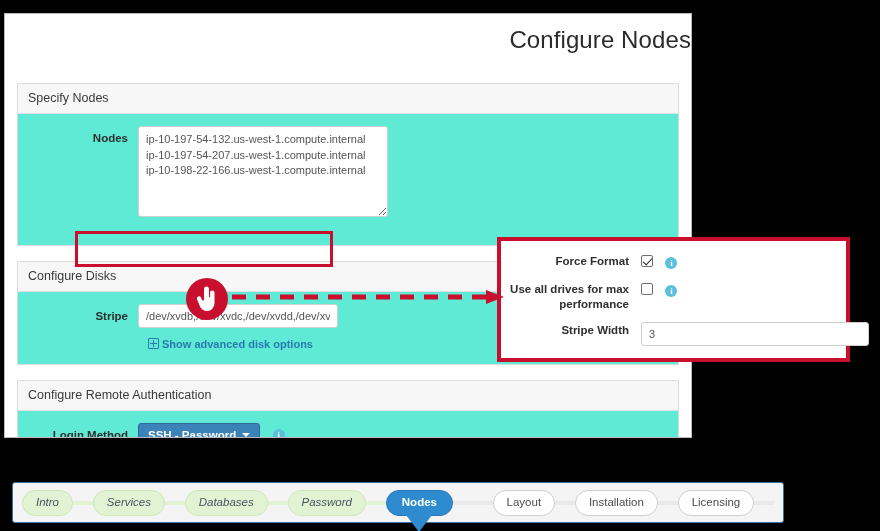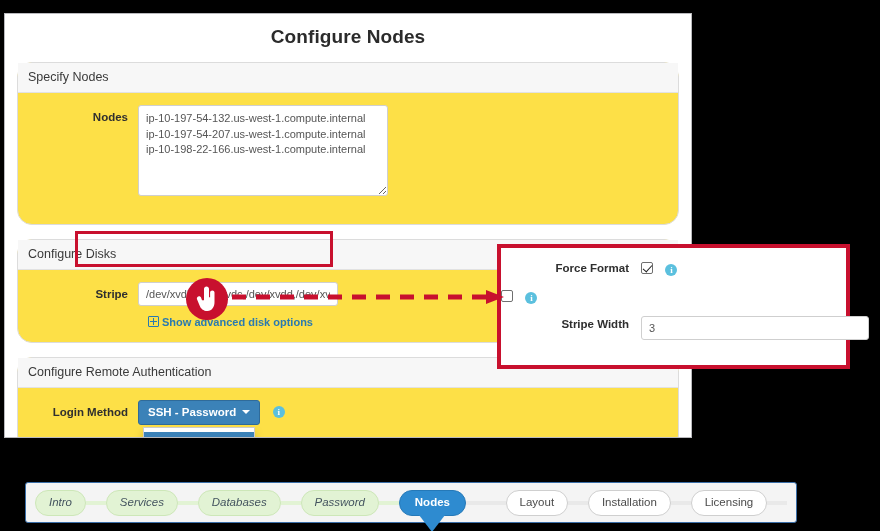--- a/index.html
+++ b/index.html
@@ -23,34 +23,34 @@
     top: 13px;
     width: 688px;
     height: 425px;
     background: #ffffff;
     border: 1px solid #b9b9bd;
     box-sizing: border-box;
     overflow: hidden;
   }
 
   .page-title {
-    text-align: center;
-    font-size: 19px;
+    text-align: right;
+    font-size: 24px;
     color: #2b2b2b;
-    font-weight: 700;
+    font-weight: 400;
     padding: 12px 0 14px 0;
     letter-spacing: 0.1px;
   }
 
   
   .section {
-    margin: 0 12px 14px 12px;
+    margin: 15px 12px 14px 12px;
     border: 1px solid #dcdcdc;
-    border-radius: 15px;
-    background: #fde047;
+    border-radius: 1px;
+    background: #5eead4;
     box-sizing: border-box;
   }
   .section-header {
     background: #f7f7f7;
     border-bottom: 1px solid #e2e2e2;
     padding: 7px 10px 8px 10px;
     font-size: 12.5px;
     color: #3a3a3a;
   }
   .section-body {
@@ -229,21 +229,21 @@
     font-family: "Liberation Serif", serif;
     vertical-align: 1px;
     margin-left: 8px;
     cursor: pointer;
   }
 
   
   .callout {
     position: absolute;
     left: 497px;
-    top: 244px;
+    top: 237px;
     width: 353px;
     height: 125px;
     background: #ffffff;
     border: 4px solid #c8102e;
     box-sizing: border-box;
     z-index: 25;
   }
   .callout-body { padding: 12px 12px 0 0; }
   .callout-row {
     display: flex;
@@ -311,21 +311,21 @@
     background: #c8102e;
     z-index: 35;
     display: flex;
     align-items: center;
     justify-content: center;
   }
 
   
   .stepper-bar {
     position: absolute;
-    left: 25px;
+    left: 12px;
     top: 482px;
     width: 772px;
     height: 41px;
     background: #f4f4f4;
     border: 1px solid #3a6ea8;
     border-radius: 3px;
     box-sizing: border-box;
     display: flex;
     align-items: center;
     padding: 16px 9px;
@@ -458,20 +458,21 @@
 
     <div class="callout-row">
       <div class="callout-label">Force Format</div>
       <div class="callout-ctl">
         <input class="chk" type="checkbox" checked="" style="">
         <span class="info-icon">i</span>
       </div>
     </div>
 
     <div class="callout-row">
+      <div class="callout-label">Use all drives for max performance</div>
       <div class="callout-ctl">
         <input class="chk" type="checkbox" style="">
         <span class="info-icon">i</span>
       </div>
     </div>
 
     <div class="callout-row">
       <div class="callout-label">Stripe Width</div>
       <div class="callout-ctl">
         <input class="text-input stripe-input" type="text" value="3" style="">

